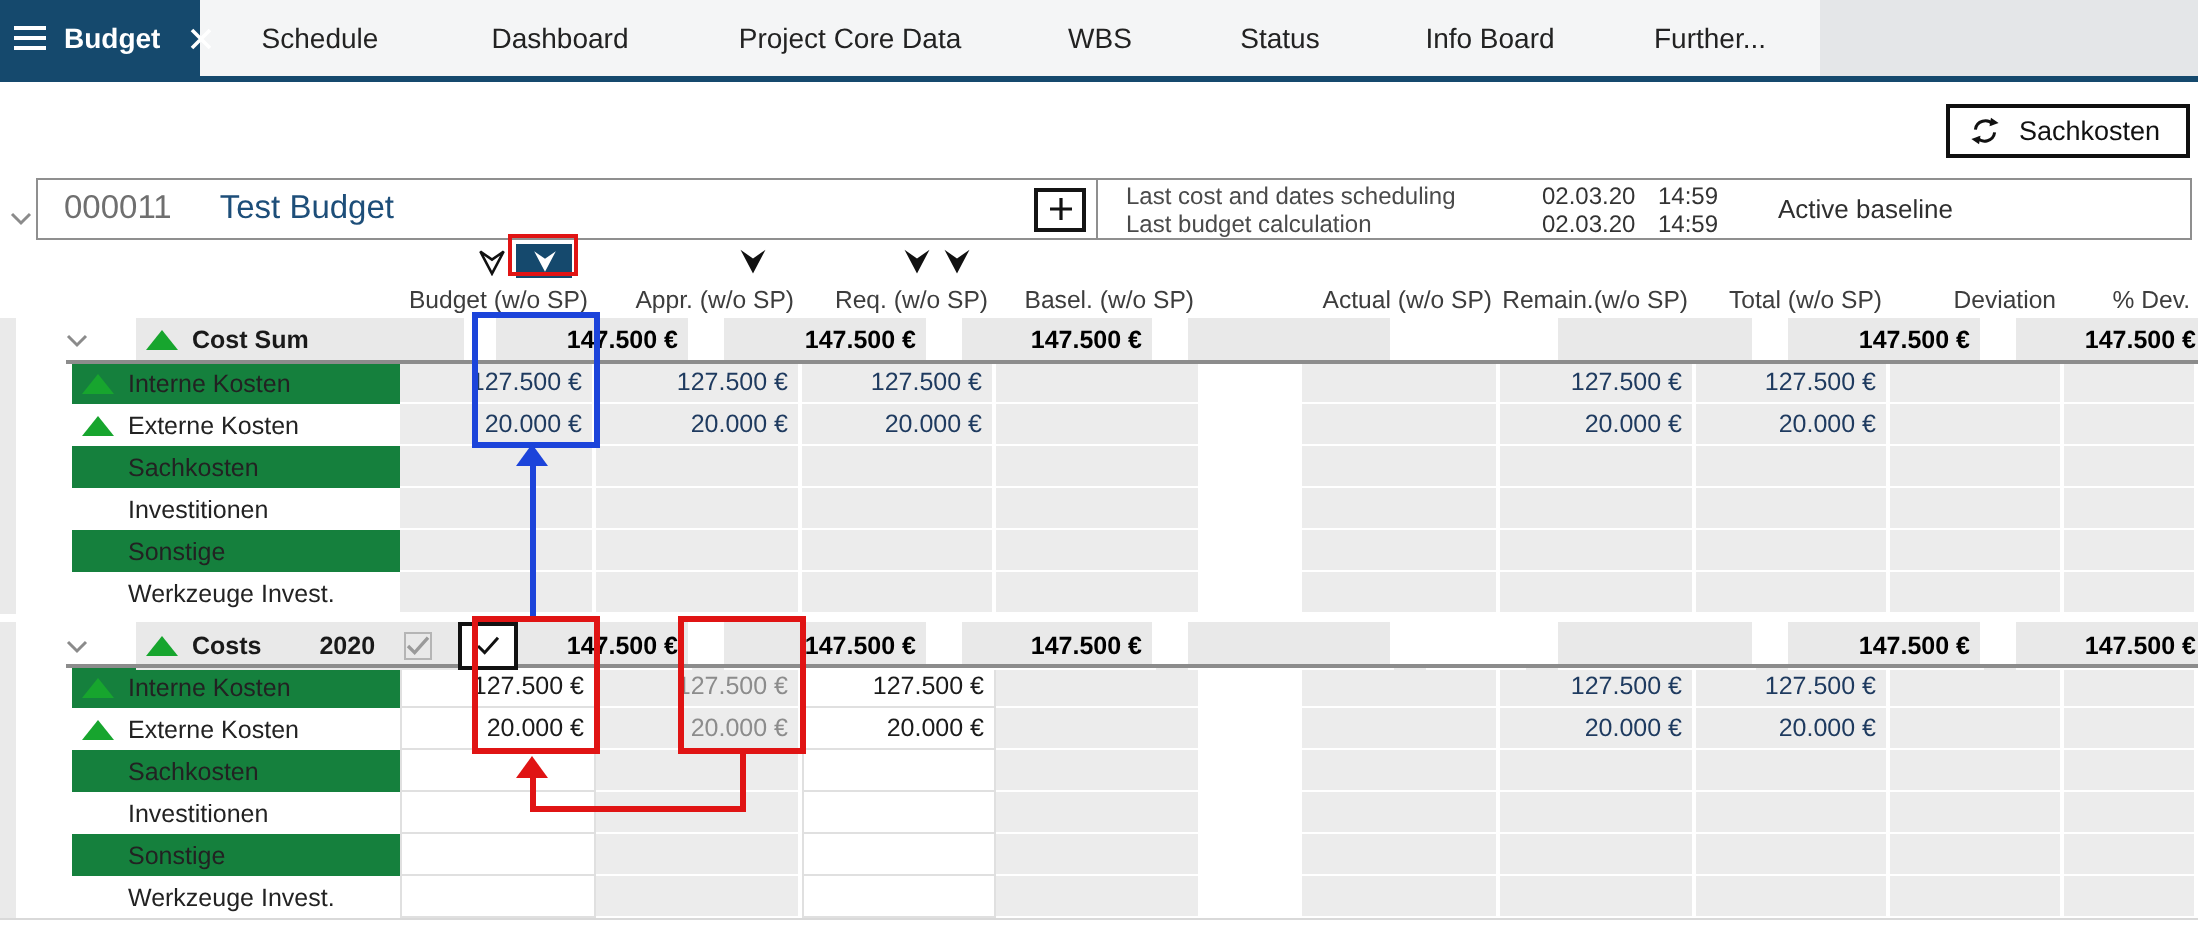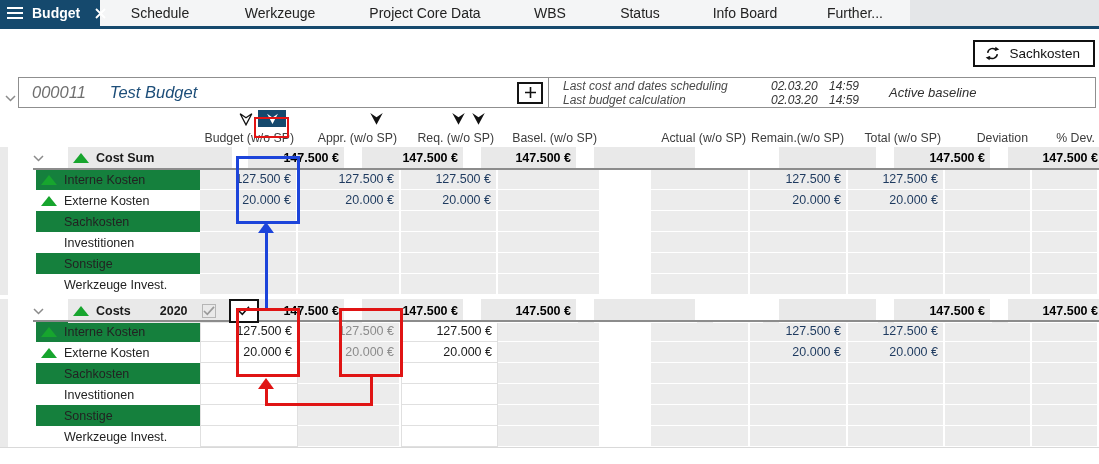--- a/index.html
+++ b/index.html
@@ -8,37 +8,37 @@
     position: relative;
     font-family: "Liberation Sans", sans-serif;
     background:#fff;
     overflow:hidden;
     --navy:#15496d;
     --ann-red:#e01414;
     --ann-blue:#1c44da;
   }
 
   
-  .tabbar { display:flex; height:29px; background:#f4f5f6; border-bottom:3px solid var(--navy); }
+  .tabbar { display:flex; height:41px; background:#f4f5f6; border-bottom:3px solid var(--navy); }
   .tab { display:flex; align-items:center; justify-content:center; font-size:14px; color:#222; cursor:default; }
   .tab.active { background:var(--navy); color:#fff; font-weight:bold; width:100px; justify-content:flex-start; gap:9px; padding-left:7px; }
   .t0{width:120px}.t1{width:120px}.t2{width:170px}.t3{width:80px}.t4{width:100px}.t5{width:110px}.t6{width:110px}
   .tab-filler { flex:1; background:#e4e6e8; }
   .burger { display:flex; flex-direction:column; gap:3px; }
   .burger i { display:block; width:16px; height:2px; background:#fff; }
   .closex { margin-left:6px; display:flex; }
 
   
   .toolbar { position:relative; height:48px; background:#fff; }
   .recalc { position:absolute; top:11px; right:4px; height:27px; display:flex; align-items:center; gap:8px;
             padding:0 13px 0 9px; border:2px solid #101010; background:#fff; font-size:13.5px; color:#111;
             font-family:"Liberation Sans",sans-serif; cursor:pointer; }
 
   
-  .projectrow { position:relative; height:28px;font-style:italic; }
+  .projectrow { position:relative; height:28px; }
   .proj-chev { position:absolute; left:5px; top:11px; }
   .projectbox { margin-left:18px; margin-right:3px; height:31px; border:1px solid #8f8f8f; display:flex; background:#fff; }
   .pleft { width:530px; display:flex; align-items:center; border-right:1px solid #8f8f8f; height:100%; }
   .pid { margin-left:13px; font-size:16.5px; color:#6f6f6f; }
   .pname { margin-left:24px; font-size:16.5px; color:#1d4e79; }
   .plus { margin-left:auto; margin-right:5px; width:26px; height:22px; border:2px solid #141414; background:#fff;
           display:flex; align-items:center; justify-content:center; cursor:pointer; }
   .pright { flex:1; display:flex; align-items:center; padding-left:14px; }
   .meta { font-size:12px; color:#4a4a4a; }
   .mrow { display:flex; height:14px; line-height:14px; }
@@ -112,21 +112,21 @@
     <span class="closex">
       <svg width="11" height="11" viewBox="0 0 11 11">
           <path d="M1 1 L10 10 M10 1 L1 10" stroke="#fff" stroke-width="1.8"></path>
         </svg>
     </span>
   </div>
   <div class="tab t0">
       <span>Schedule</span>
     </div>
   <div class="tab t1">
-      <span>Werkzeuge</span>
+      <span>Dashboard</span>
     </div>
   <div class="tab t2">
       <span>Project Core Data</span>
     </div>
   <div class="tab t3">
       <span>WBS</span>
     </div>
   <div class="tab t4">
       <span>Status</span>
     </div>

